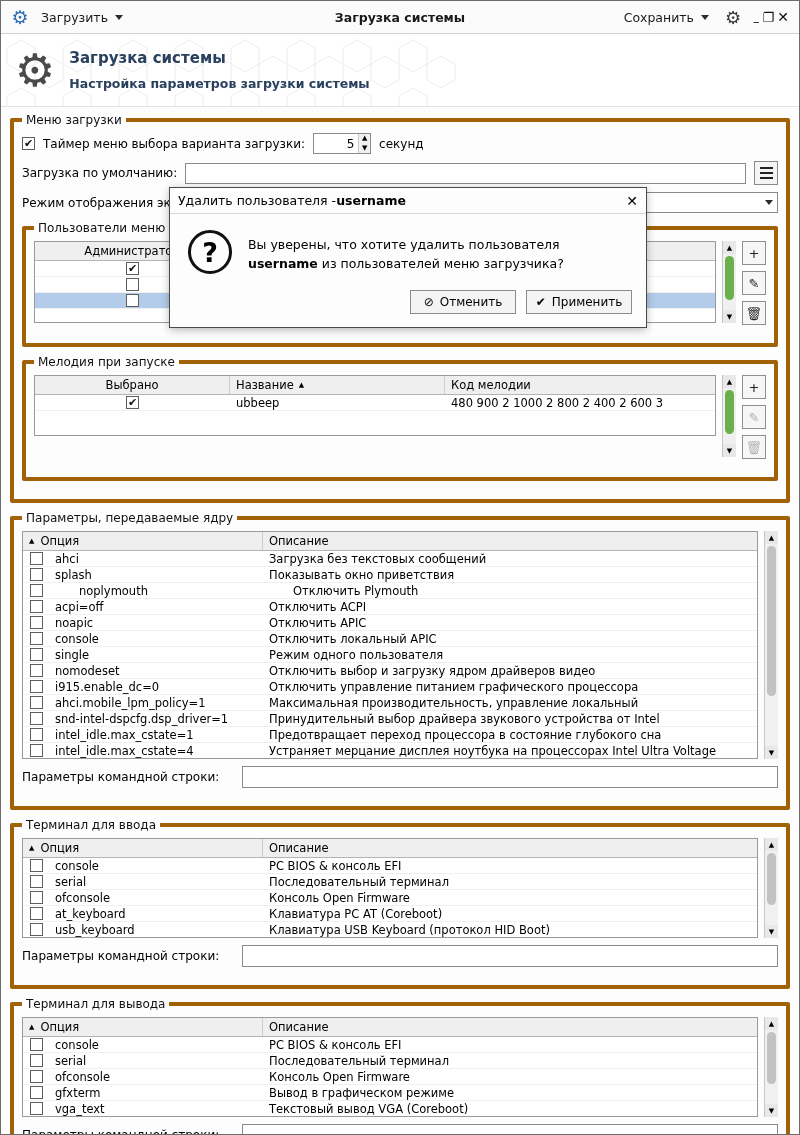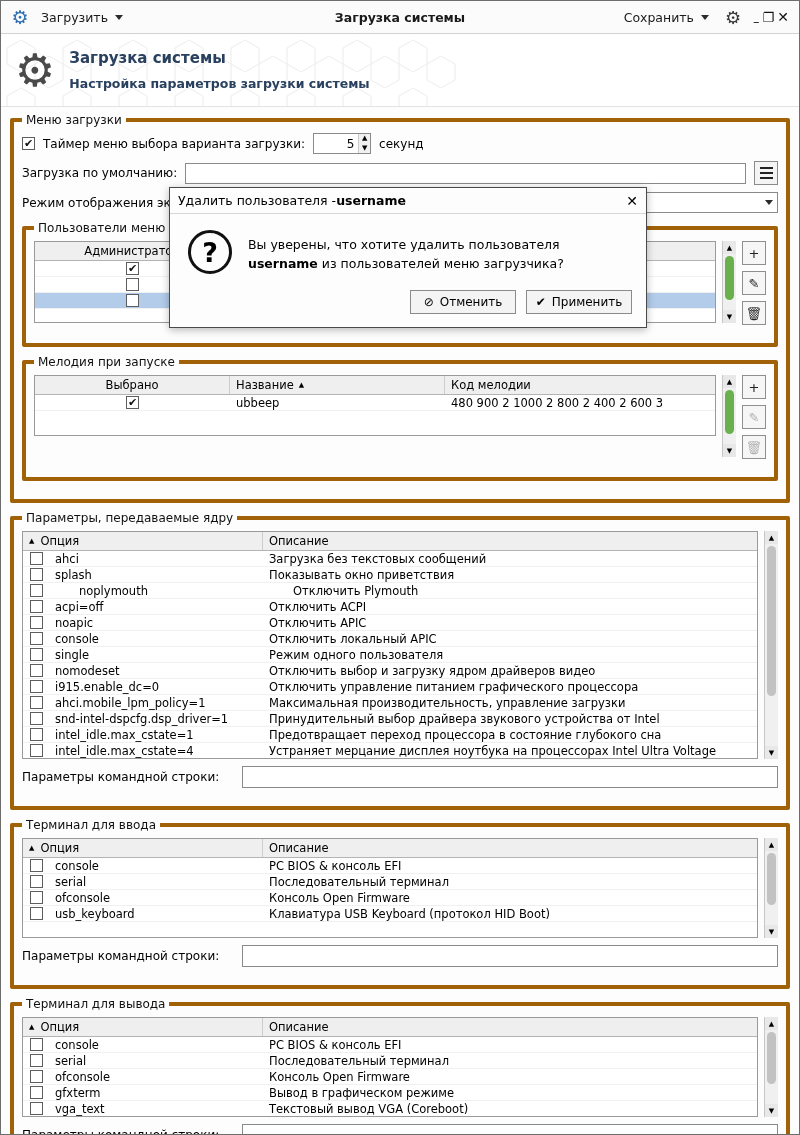--- a/index.html
+++ b/index.html
@@ -505,21 +505,21 @@
                   <span class="cb"></span>
                 </div>
                 <div style="width: 214px;">i915.enable_dc=0</div>
                 <div style="flex: 1 1 0%;">Отключить управление питанием графического процессора</div>
               </div>
               <div class="trow">
                 <div class="cell-cb" style="width: 26px;">
                   <span class="cb"></span>
                 </div>
                 <div style="width: 214px;">ahci.mobile_lpm_policy=1</div>
-                <div style="flex: 1 1 0%;">Максимальная производительность, управление загрузки</div>
+                <div style="flex: 1 1 0%;">Максимальная производительность, управление локальный</div>
               </div>
               <div class="trow">
                 <div class="cell-cb" style="width: 26px;">
                   <span class="cb"></span>
                 </div>
                 <div style="width: 214px;">snd-intel-dspcfg.dsp_driver=1</div>
                 <div style="flex: 1 1 0%;">Принудительный выбор драйвера звукового устройства от Intel</div>
               </div>
               <div class="trow">
                 <div class="cell-cb" style="width: 26px;">
@@ -581,20 +581,27 @@
                 <div class="cell-cb" style="width: 26px;">
                   <span class="cb"></span>
                 </div>
                 <div style="width: 214px;">ofconsole</div>
                 <div style="flex: 1 1 0%;">Консоль Open Firmware</div>
               </div>
               <div class="trow">
                 <div class="cell-cb" style="width: 26px;">
                   <span class="cb"></span>
                 </div>
+                <div style="width: 214px;">at_keyboard</div>
+                <div style="flex: 1 1 0%;">Клавиатура PC AT (Coreboot)</div>
+              </div>
+              <div class="trow">
+                <div class="cell-cb" style="width: 26px;">
+                  <span class="cb"></span>
+                </div>
                 <div style="width: 214px;">usb_keyboard</div>
                 <div style="flex: 1 1 0%;">Клавиатура USB Keyboard (протокол HID Boot)</div>
               </div>
             </div>
         </div>
         <div class="vsb" style="height:100px;">
           <div class="btn">▲</div>
           <div class="track">
               <div class="thumb grey" style="height:52px;"></div>
             </div>

